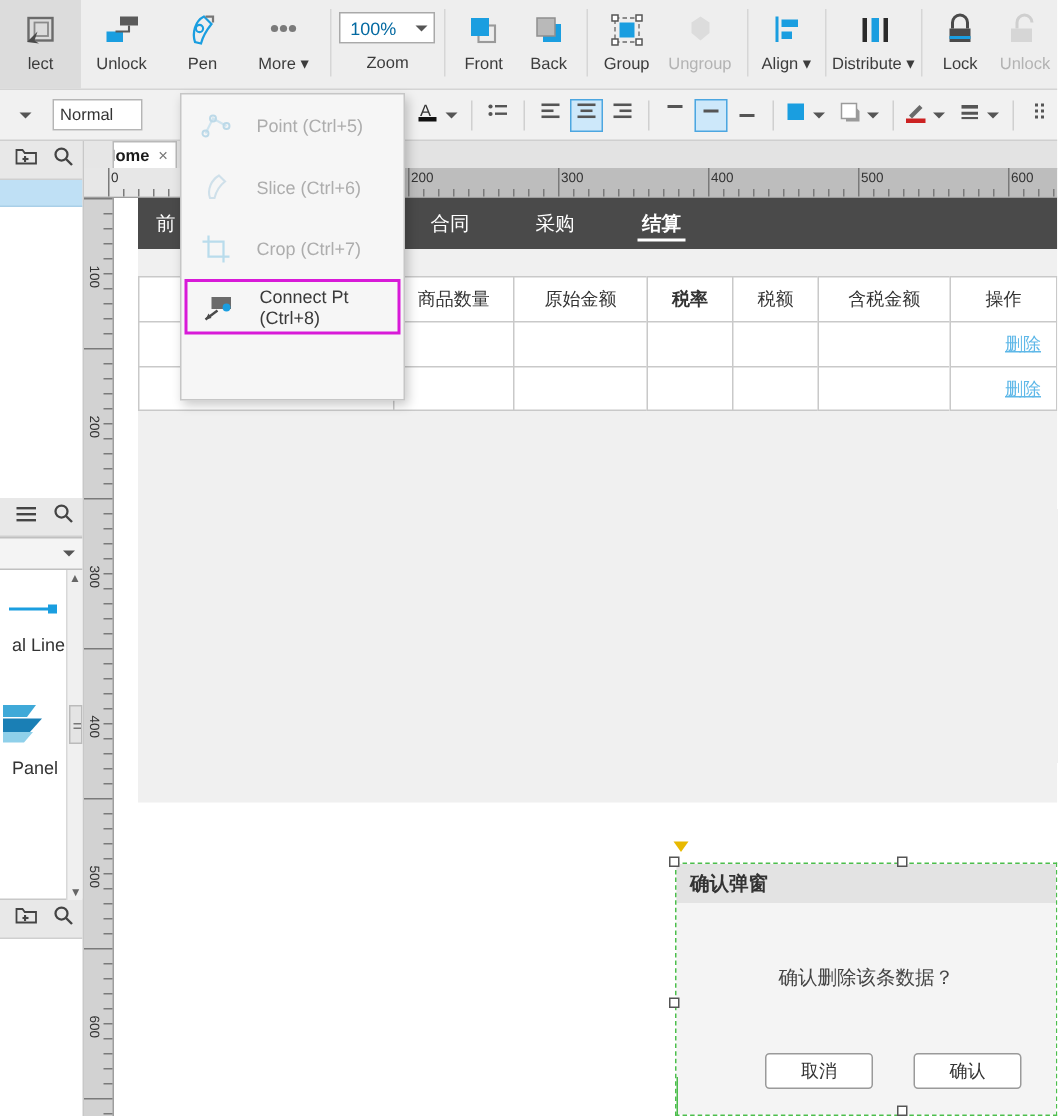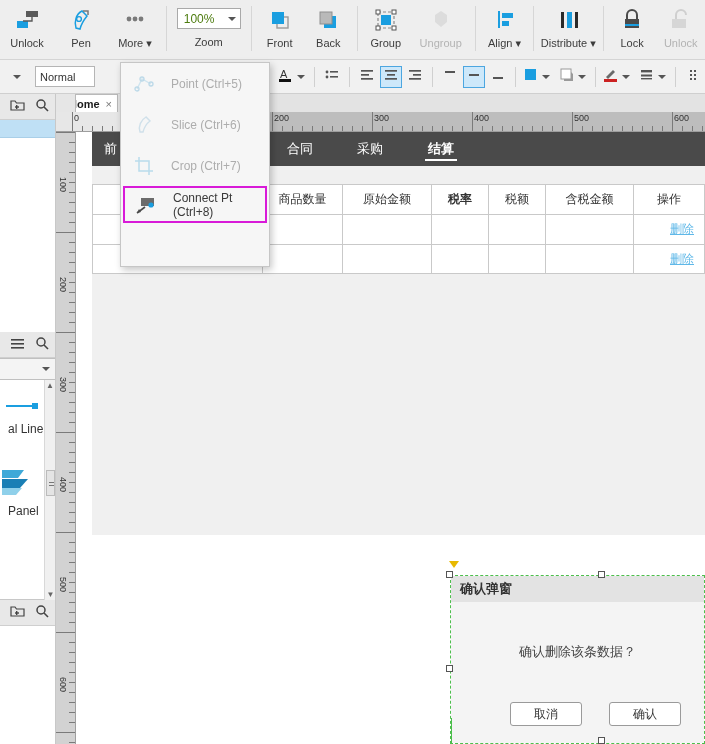--- a/index.html
+++ b/index.html
@@ -28,21 +28,21 @@
   }
   .rb-item.wide { width: 68px; text-align: center; }
   .rb-item.sel { background: #dcdcdc; }
   .rb-ico { height: 30px; display: flex; align-items: center; justify-content: center; }
   .rb-lbl { font-size: 11px; color: #3c3c3c; line-height: 14px; white-space: nowrap; }
   .rb-lbl.dim { color: #b3b3b3; }
   .zoomgrp { width: 84px; display:flex; flex-direction:column; align-items:center; padding-top:8px;}
   .zoombox {
     width: 64px; height: 21px; background: #fff; border: 1px solid #a9a9a9;
     display: flex; align-items: center; justify-content: space-between;
-    padding: 0 4px 0 6px; font-size: 12px; color: #4d7c0f;
+    padding: 0 4px 0 6px; font-size: 12px; color: #0369a1;
   }
   .zoomlbl { font-size: 11px; color: #3c3c3c; margin-top: 7px; }
   .caret-dn { width:0;height:0;border-left:4px solid transparent;border-right:4px solid transparent;border-top:4px solid #555; }
 
   
   .fmtbar {
     position: absolute; left: 0; top: 60px; width: 705px; height: 34px;
     background: #f1f1f1; border-bottom: 1px solid #cfcfcf;
     display: flex; align-items: center;
   }
@@ -192,20 +192,30 @@
   .menu-lbl.dis { color:#adadad; }
 </style>
 </head>
 <body>
 
 <div id="app">
 
   <div class="ribbon">
 
     <div class="rb-group">
+      <div class="rb-item sel">
+        <div class="rb-ico">
+          <svg width="26" height="26" viewBox="0 0 26 26">
+            <rect x="5" y="4" width="16" height="15" fill="none" stroke="#6b6b6b" stroke-width="1.6"></rect>
+            <rect x="9" y="7" width="9" height="9" fill="none" stroke="#8a8a8a" stroke-width="1.2"></rect>
+            <path d="M4 20 L11 13 L9 19 L12 21 Z" fill="#4a4a4a"></path>
+          </svg>
+        </div>
+        <div class="rb-lbl">lect</div>
+      </div>
       <div class="rb-item">
         <div class="rb-ico">
           <svg width="28" height="26" viewBox="0 0 28 26">
             <rect x="13" y="3" width="12" height="6" fill="#5a5a5a"></rect>
             <rect x="4" y="13" width="11" height="7" fill="#1a9ee0"></rect>
             <path d="M19 9 L19 13 L10 13" fill="none" stroke="#5a5a5a" stroke-width="1.4"></path>
           </svg>
         </div>
         <div class="rb-lbl">Unlock</div>
       </div>

